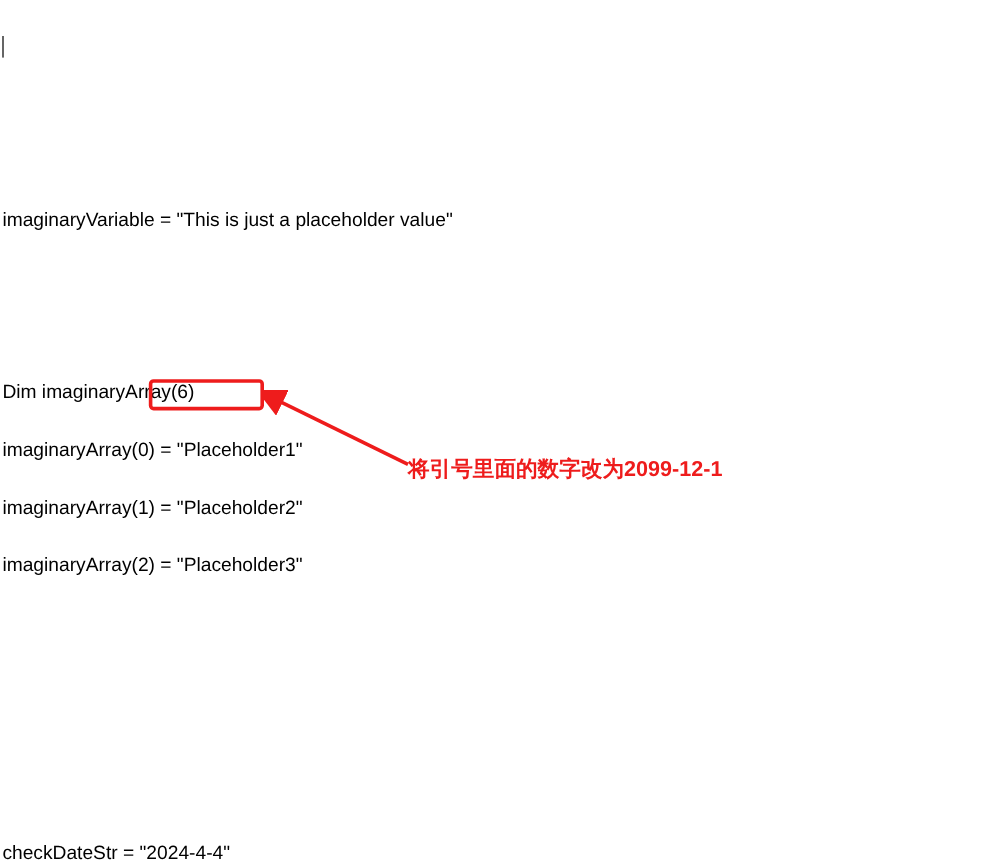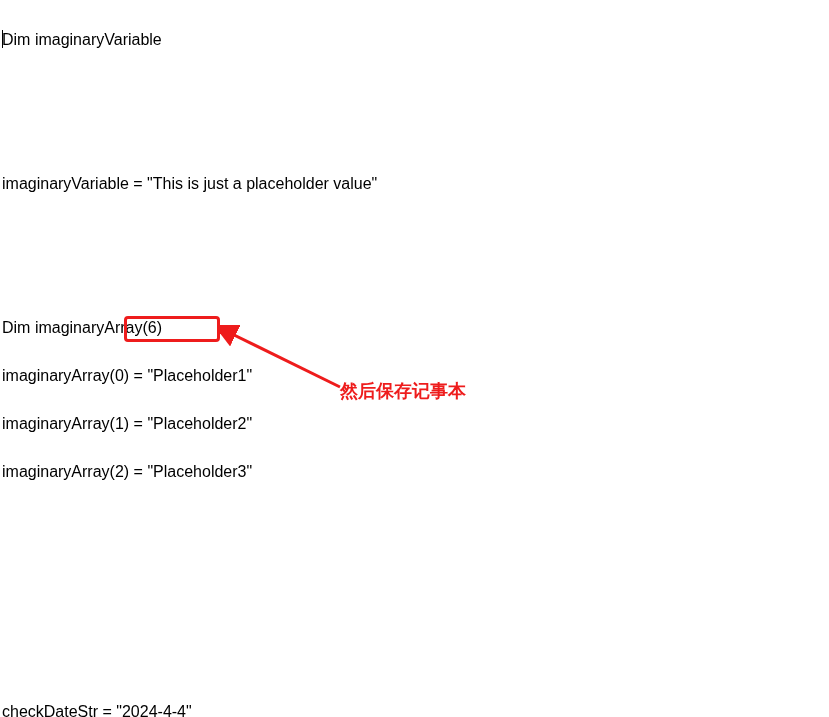--- a/index.html
+++ b/index.html
@@ -49,21 +49,21 @@
       border-left: 1px solid #000;
       height: 18px;
       vertical-align: text-bottom;
       margin-right: -1px;
     }
   </style>
 </head>
 <body>
 
 <div class="code-area">
-<span class="code-line"><span class="cursor-mark"></span><span>Dim imaginaryVariable</span></span>
+<span class="code-line"><span class="cursor-mark"></span></span>
 <span class="code-line"></span>
 <span class="code-line"></span>
 <span class="code-line">imaginaryVariable = "This is just a placeholder value"</span>
 <span class="code-line"></span>
 <span class="code-line"></span>
 <span class="code-line">Dim imaginaryArray(6)</span>
 <span class="code-line">imaginaryArray(0) = "Placeholder1"</span>
 <span class="code-line">imaginaryArray(1) = "Placeholder2"</span>
 <span class="code-line">imaginaryArray(2) = "Placeholder3"</span>
 <span class="code-line"></span>
@@ -93,14 +93,14 @@
 <svg class="annotation-arrow" style="left:220px; top:325px; width:130px; height:70px;" viewBox="0 0 130 70">
   <defs>
     <marker id="arrowhead" markerWidth="8" markerHeight="8" refX="2" refY="4" orient="auto">
       <polygon points="0 0, 8 4, 0 8" fill="#ee1c1c"></polygon>
     </marker>
   </defs>
   <line x1="120" y1="62" x2="10" y2="8" stroke="#ee1c1c" stroke-width="3" marker-end="url(#arrowhead)"></line>
 </svg>
 
 <div class="annotation-text" style="left:340px; top:378px;">
-  <div>然后保存记事本</div>
+  <div>将引号里面的数字改为2099-12-1</div>
 </div>
 
 </body></html>

